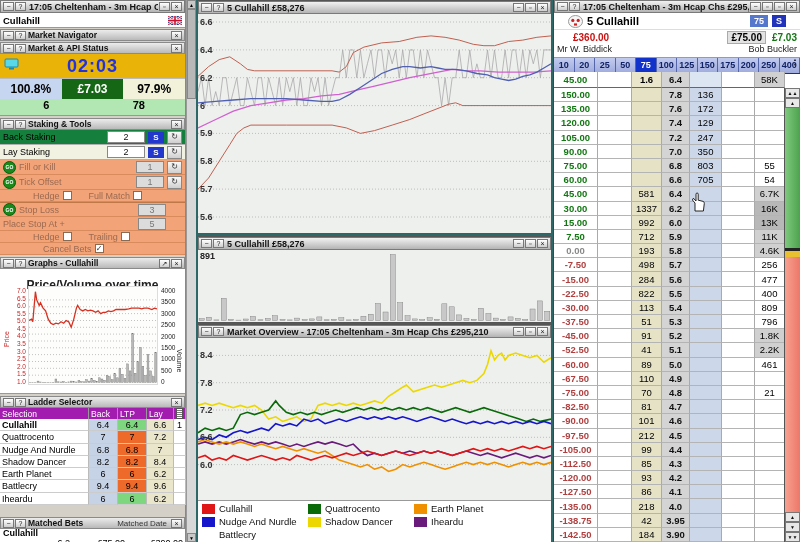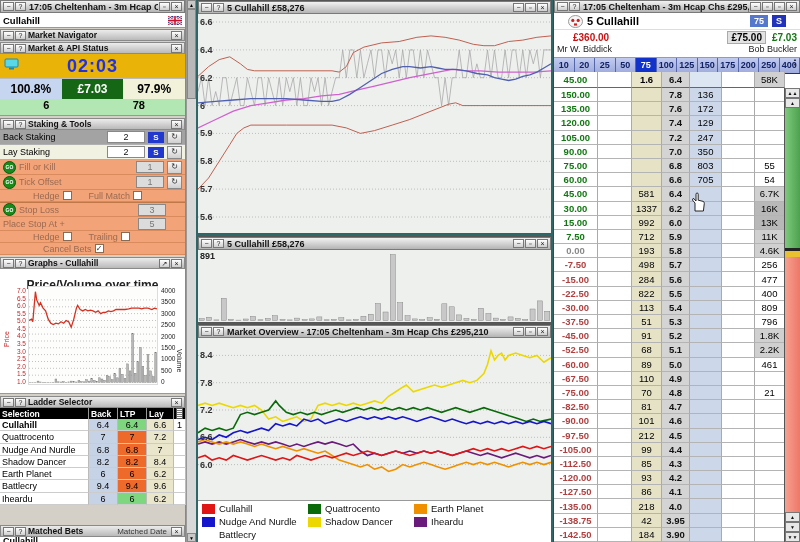--- a/index.html
+++ b/index.html
@@ -22,21 +22,21 @@
   #runnerbar{height:14px;background:#fff;border-bottom:1px solid #999;display:flex;align-items:center;padding:0 3px;}
   #runnerbar span{flex:1;font-size:9.5px;font-weight:bold;}
   .statusTimer{height:24px;background:#eab308;display:flex;align-items:center;justify-content:center;position:relative;border-bottom:1px solid #bbb;}
   .statusTimer .tval{font-size:18px;font-weight:bold;color:#2233dd;letter-spacing:1px;}
   .statusTimer svg{position:absolute;left:4px;top:4px;}
   .pctrow{height:20px;display:flex;}
   .pctrow div{flex:1;display:flex;align-items:center;justify-content:center;font-size:12px;font-weight:bold;text-align:center;}
   .pc1{background:#c6d6f0;} .pc2{background:#156615;color:#fff;} .pc3{background:#f2f2da;}
   .cntrow{height:16px;display:flex;background:#b2e6b2;border-bottom:1px solid #999;}
   .cntrow div{flex:1;text-align:center;font-size:11px;font-weight:bold;}
-  .srow{display:flex;align-items:center;padding:0 3px;border-bottom:1px solid #b0b0b0;font-size:9px;box-sizing:border-box;gap:3px;background:#a3a3a3;}
+  .srow{display:flex;align-items:center;padding:0 3px;border-bottom:1px solid #b0b0b0;font-size:9px;box-sizing:border-box;gap:3px;background:#15803d;}
   .srow.h15{height:15px;}.srow.h14{height:14px;}.srow.h12{height:12px;}
   .srow.cream{background:#f2f2e2;}
   .srow.orange{background:#f2a478;color:#9a6a52;border-bottom:1px solid #d98b5e;}
   .srow .lbl{flex:1;}
   .inp{width:36px;height:10px;background:#fff;border:1px solid #888;font-size:9px;text-align:center;line-height:10px;color:#111;flex:none;}
   .inp.dis{width:26px;background:#dcdcdc;color:#777;}
   .sbtn{width:16px;height:11px;background:#2238cc;color:#fff;font-weight:bold;font-size:8px;text-align:center;line-height:11px;flex:none;}
   .rbtn{width:13px;height:11px;border:1px solid #888;background:linear-gradient(#f8f8f8,#d0d0d0);font-size:8px;line-height:10px;text-align:center;color:#333;flex:none;}
   .go{width:11px;height:11px;border-radius:50%;background:#1a8a1a;color:#fff;font-size:5px;font-weight:bold;
       display:flex;align-items:center;justify-content:center;flex:none;border:1px solid #0c5c0c;}
@@ -48,21 +48,21 @@
   #gTitle{text-align:center;font-size:12px;font-weight:bold;color:#222;padding-top:9px;}
   .axcol{position:absolute;display:flex;flex-direction:column;justify-content:space-between;font-size:6.5px;}
   #gLeft{left:11px;top:18px;bottom:8px;width:15px;text-align:right;color:#cc2222;}
   #gRight{right:6px;top:18px;bottom:8px;width:18px;text-align:left;color:#222;}
   .vlabel{position:absolute;font-size:7px;color:#cc2222;transform:rotate(-90deg);transform-origin:left top;}
   #gPrice{left:3px;top:78px;}
   #gVol{left:183px;top:80px;color:#222;transform:rotate(90deg);transform-origin:left top;}
   
   #selTable{background:#fff;}
   .selhead,.selrow{display:grid;grid-template-columns:89px 29px 29px 27px 12px;}
-  .selhead div{background:#000000;color:#fff;font-size:8.5px;font-weight:bold;padding:1px 2px;border-right:1px solid #999;height:11px;box-sizing:border-box;}
+  .selhead div{background:#a21caf;color:#fff;font-size:8.5px;font-weight:normal;padding:1px 2px;border-right:1px solid #999;height:11px;box-sizing:border-box;}
   .selrow div{font-size:9px;padding:0 2px;border-right:1px solid #bbb;border-bottom:1px solid #ccc;height:12.3px;line-height:12px;box-sizing:border-box;text-align:center;}
   .selrow div:first-child{text-align:left;}
   .selrow .bk{background:#c6d2e6;} .selrow .ly{background:#eae6cc;}
   .selrow .bold{font-weight:bold;}
   .lddricon{width:10px;height:9px;background:repeating-linear-gradient(#fff 0 1px,#777 1px 2px);border:1px solid #555;}
   
   #matchedBody{background:#fff;height:25px;overflow:hidden;font-size:9px;}
   #matchedBody .mrunner{font-weight:bold;padding:0 3px;height:9px;line-height:9px;}
   .mrow{display:grid;grid-template-columns:70px 55px 58px;text-align:right;height:11px;line-height:11px;padding-right:3px;}
   
@@ -397,21 +397,21 @@
         <div class="selrow">
           <div>Iheardu</div>
           <div class="bk">6</div>
           <div style="background: rgb(126, 214, 126);">6</div>
           <div class="ly">6.2</div>
           <div></div>
         </div>
       </div>
   </div>
 
-  <div class="ph" style="margin-top:20px">
+  <div class="ph" style="margin-top:12px">
     <div class="tbtn">−</div>
     <div class="tbtn">?</div>
     <div class="ttl">Matched Bets</div>
     <div class="sub">Matched Date</div>
     <div class="tbtn">×</div>
   </div>
   <div id="matchedBody">
     <div class="mrunner">Cullahill</div>
     <div>
 
@@ -840,21 +840,21 @@
         <div class="c back">91</div>
         <div class="c price">5.2</div>
         <div class="c lay"></div>
         <div class="c"></div>
         <div class="c t1">1.8K</div>
       </div>
 
       <div class="lrow">
         <div class="c pl neg">-52.50</div>
         <div class="c"></div>
-        <div class="c back">68</div>
+        <div class="c back">41</div>
         <div class="c price">5.1</div>
         <div class="c lay"></div>
         <div class="c"></div>
         <div class="c t1">2.2K</div>
       </div>
 
       <div class="lrow">
         <div class="c pl neg">-60.00</div>
         <div class="c"></div>
         <div class="c back">89</div>

